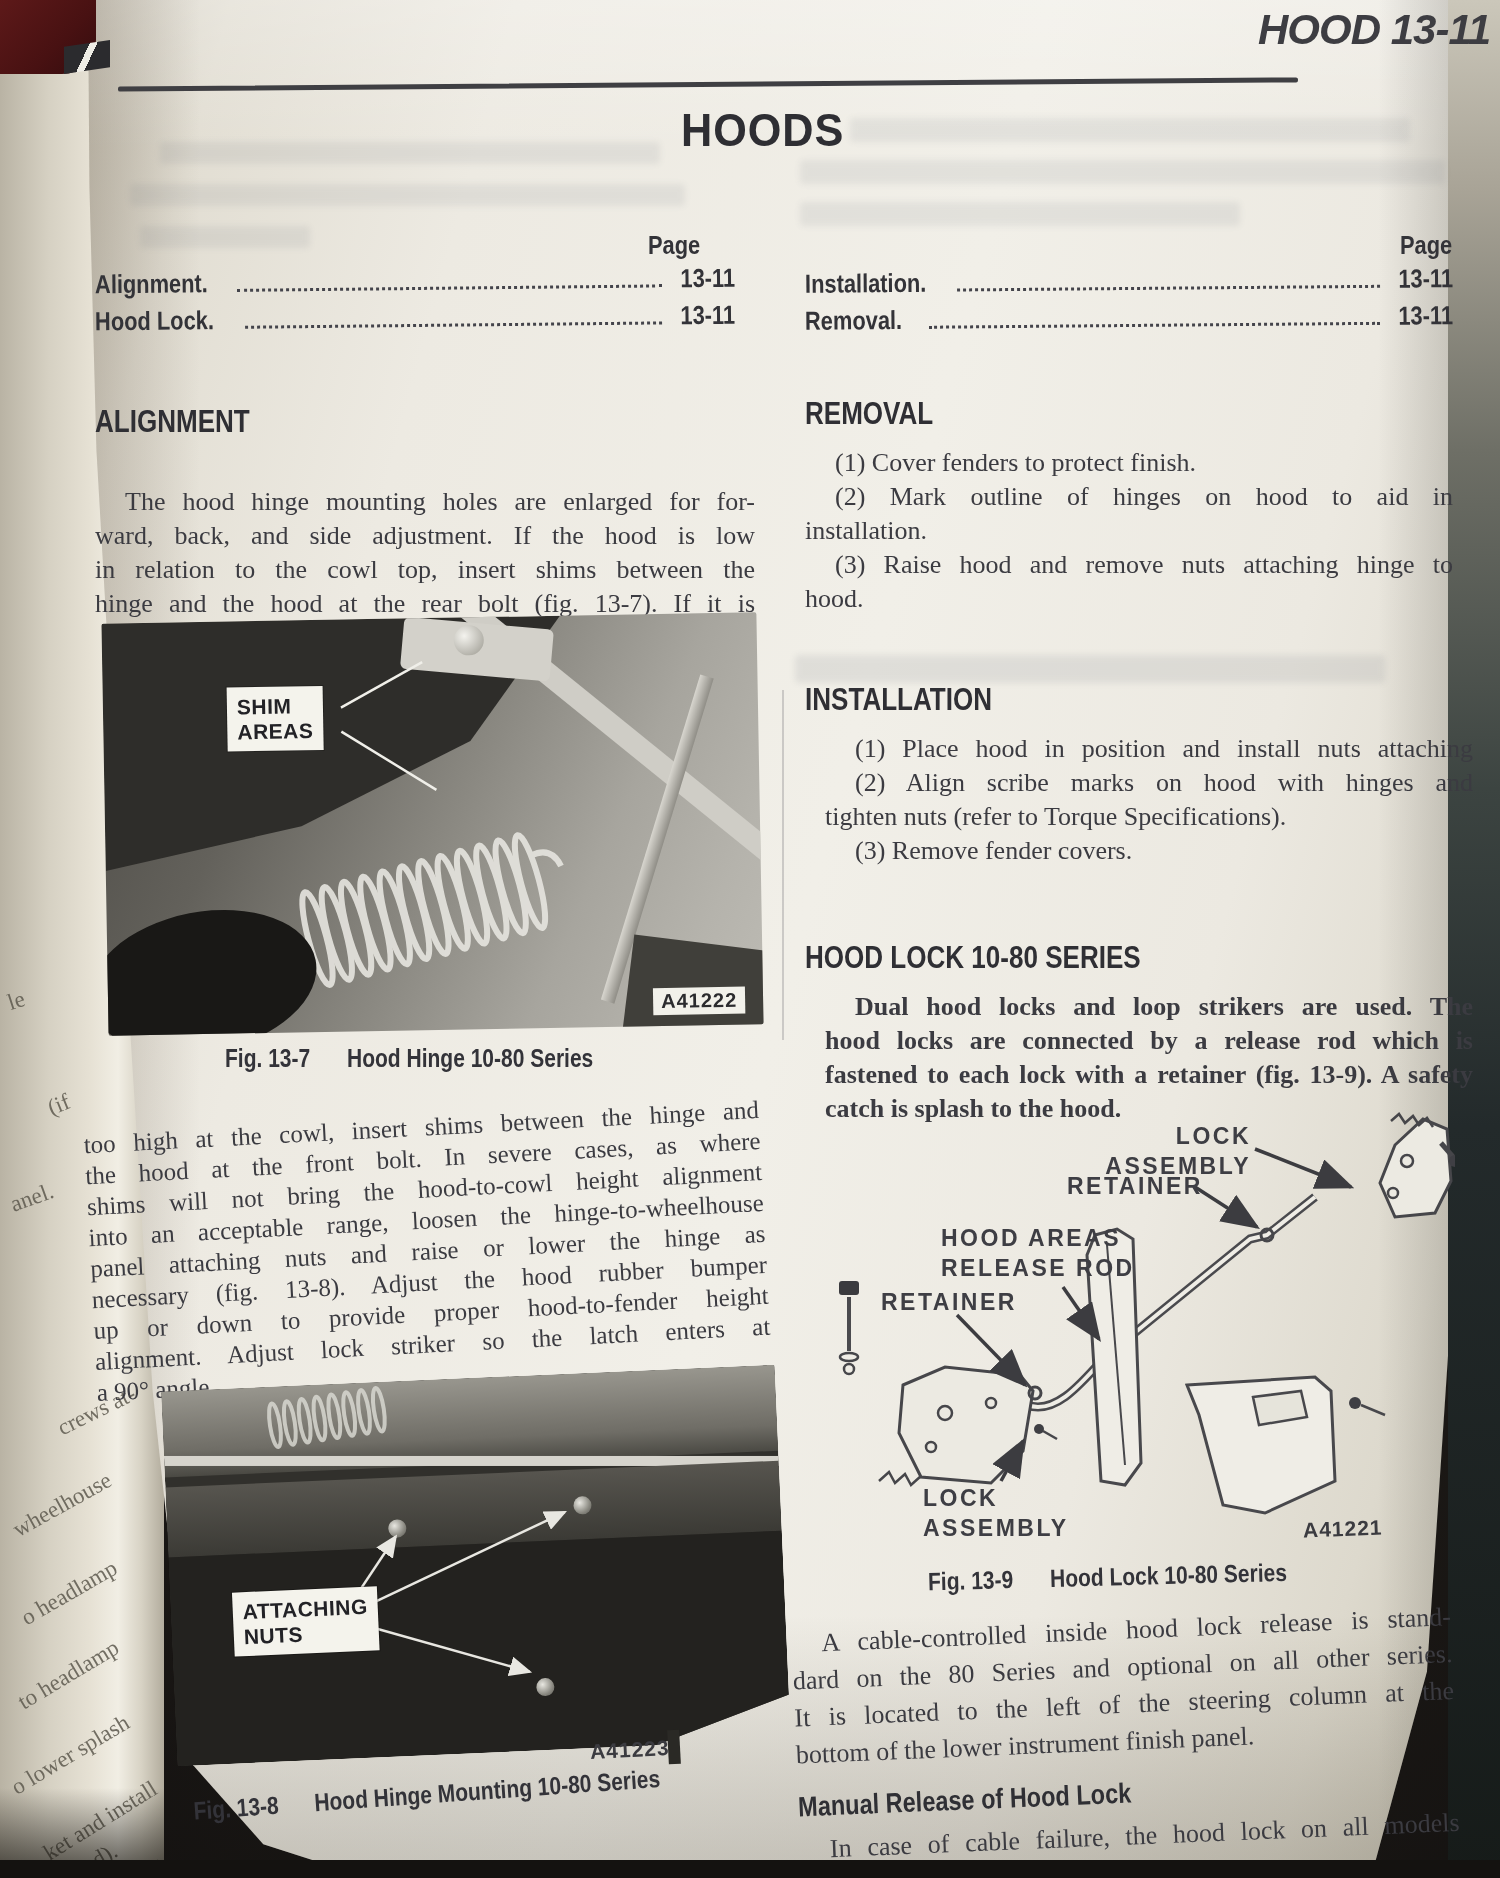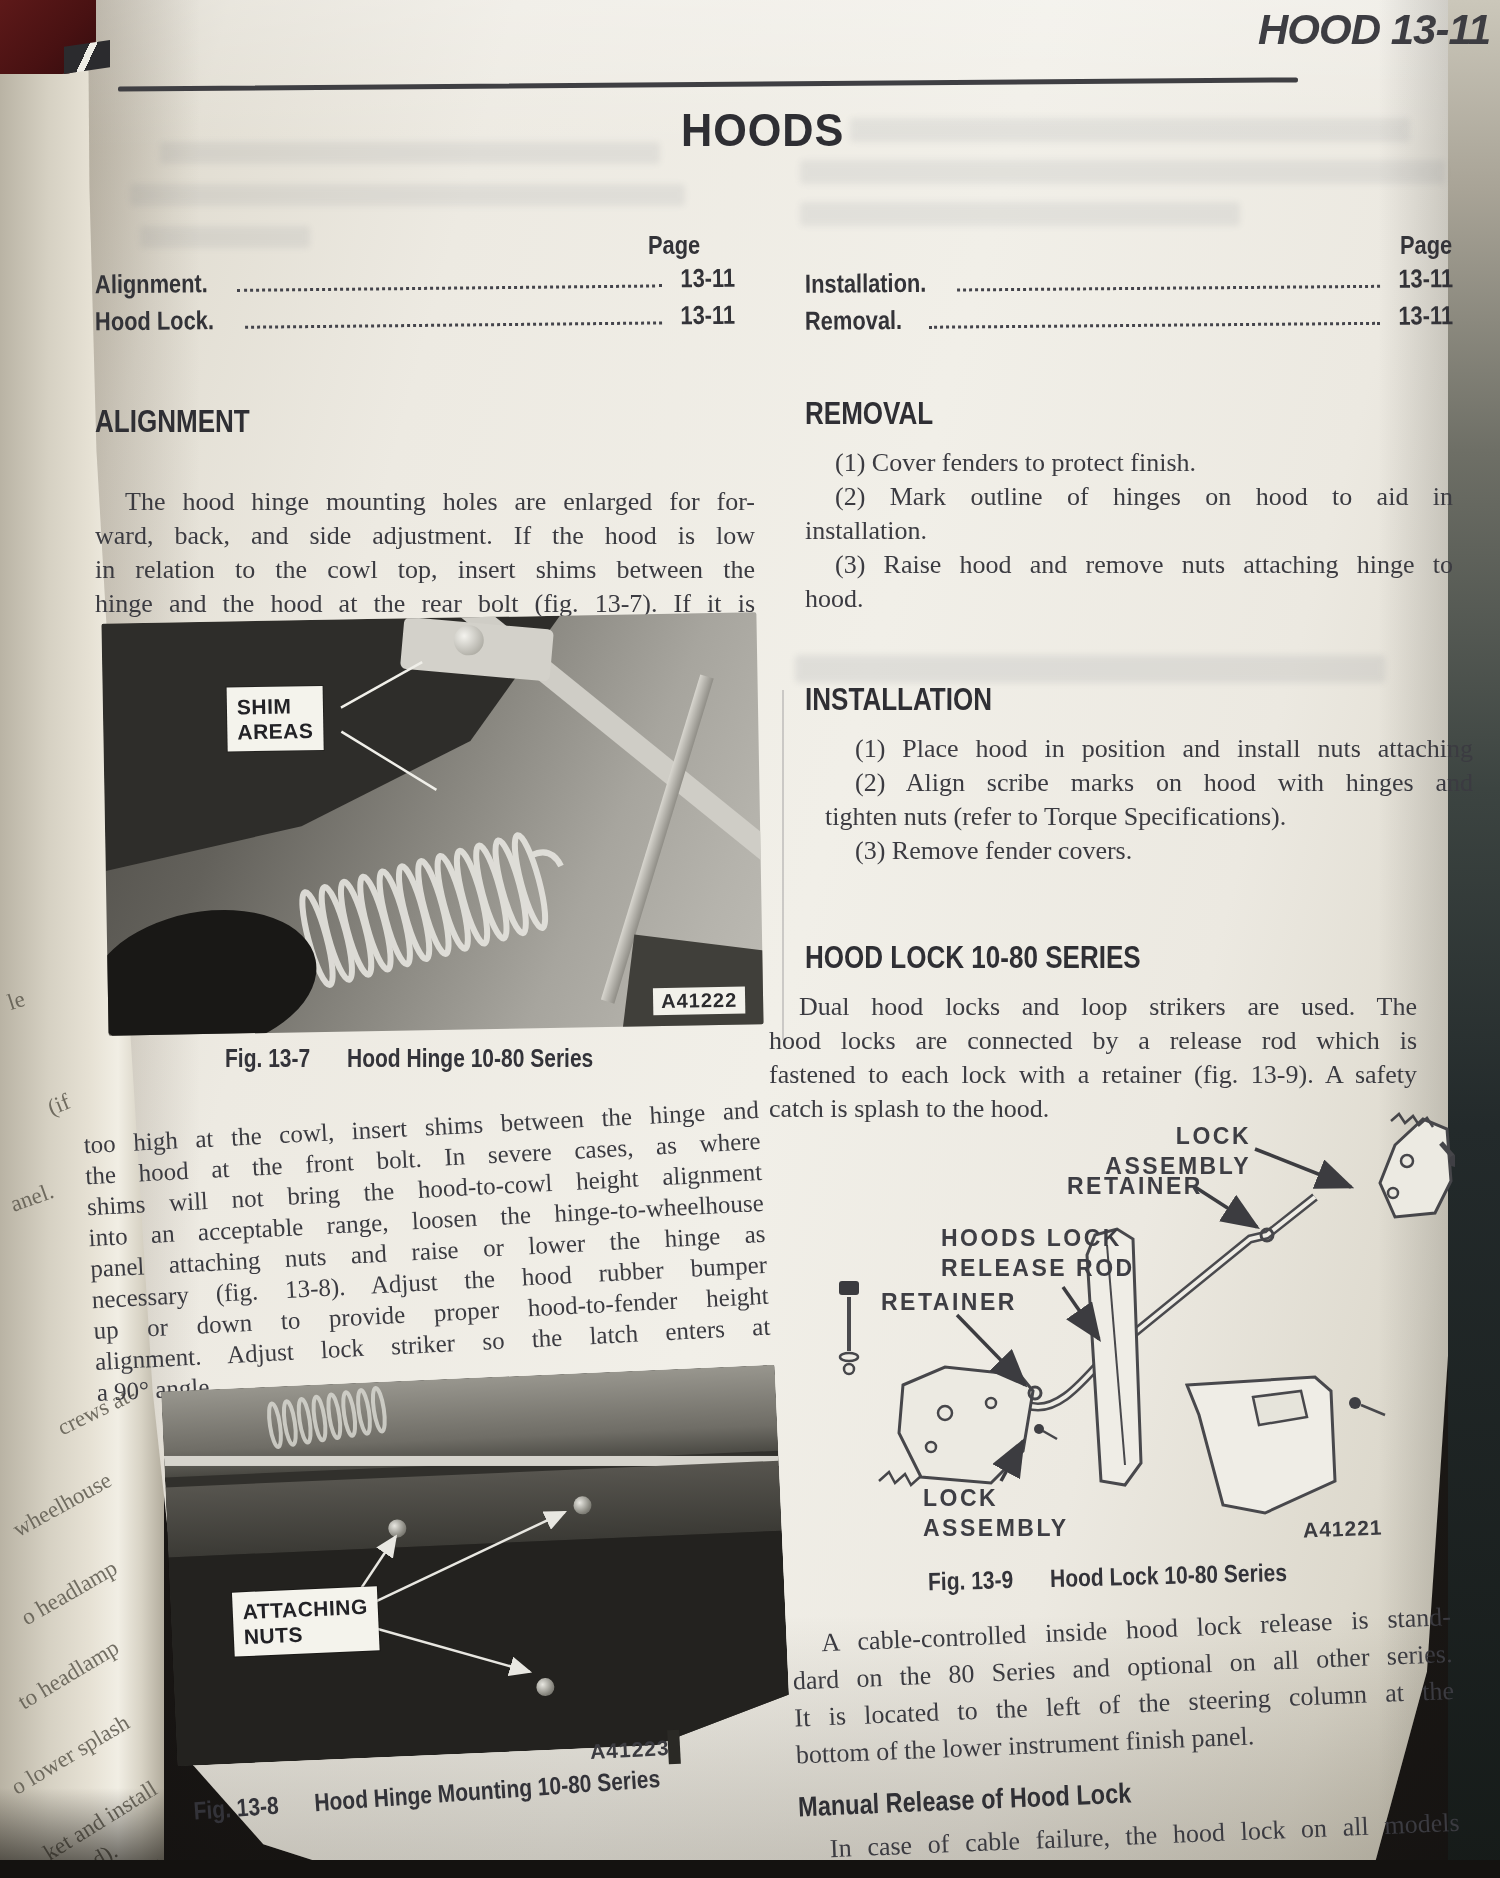--- a/index.html
+++ b/index.html
@@ -263,21 +263,21 @@
   <div class="para" style="left:805px;top:732px;width:648px;margin-left:20px;">
     <div class="line jf ind">(1) Place hood in position and install nuts attaching</div>
     <div class="line jf ind">(2) Align scribe marks on hood with hinges and</div>
     <div class="line">tighten nuts (refer to Torque Specifications).</div>
     <div class="line ind">(3) Remove fender covers.</div>
   </div>
 
   <div class="abs h1" style="left:805px;top:940px;">
     <span class="cx">HOOD LOCK 10-80 SERIES</span>
   </div>
-  <div class="para" style="left:769px;top:990px;width:648px;">
+  <div class="para" style="left:825px;top:990px;width:648px;font-weight:bold;">
     <div class="line jf ind">Dual hood locks and loop strikers are used. The</div>
     <div class="line jf">hood locks are connected by a release rod which is</div>
     <div class="line jf">fastened to each lock with a retainer (fig. 13-9). A safety</div>
     <div class="line">catch is splash to the hood.</div>
   </div>
 
   <div class="abs" style="left:795px;top:1085px;width:660px;height:480px;">
     <svg width="660" height="480">
       <defs>
           <marker id="ab" markerWidth="11" markerHeight="9" refX="10" refY="4.5" orient="auto">
@@ -326,21 +326,21 @@
         <line x1="162" y1="230" x2="230" y2="300" marker-end="url(#ab)"></line>
         <line x1="206" y1="396" x2="228" y2="356" marker-end="url(#ab)"></line>
       </g>
     </svg>
     <div class="dlab" style="left:300px;top:36px;width:156px;text-align:right;">
       <div>LOCK</div>
       <div>ASSEMBLY</div>
     </div>
     <div class="dlab" style="left:272px;top:86px;width:122px;text-align:right;">RETAINER</div>
     <div class="dlab" style="left:146px;top:138px;width:168px;text-align:center;">
-      <div>HOODS LOCK</div>
+      <div>HOOD AREAS</div>
       <div>RELEASE ROD</div>
     </div>
     <div class="dlab" style="left:86px;top:202px;width:140px;">RETAINER</div>
     <div class="dlab" style="left:128px;top:398px;width:150px;">
       <div>LOCK</div>
       <div>ASSEMBLY</div>
     </div>
     <div class="acode" style="left:508px;top:432px;transform:rotate(-2deg);">A41221</div>
   </div>
   <div class="cap" style="left:840px;top:1562px;width:580px;transform:rotate(-1.5deg);">

